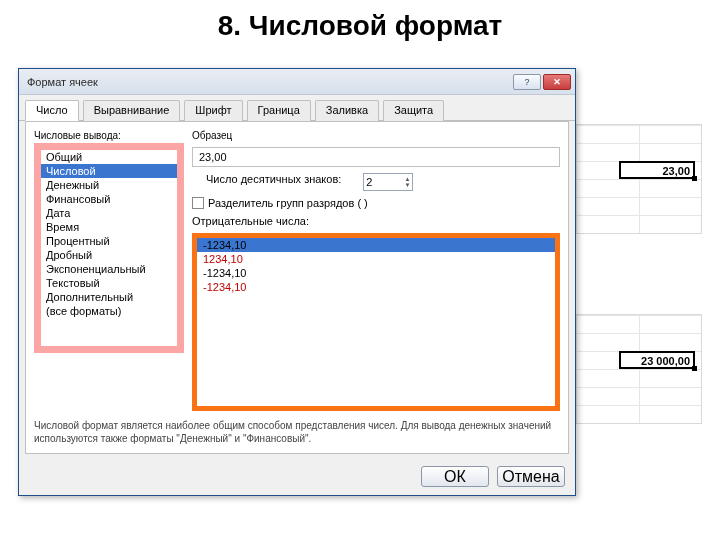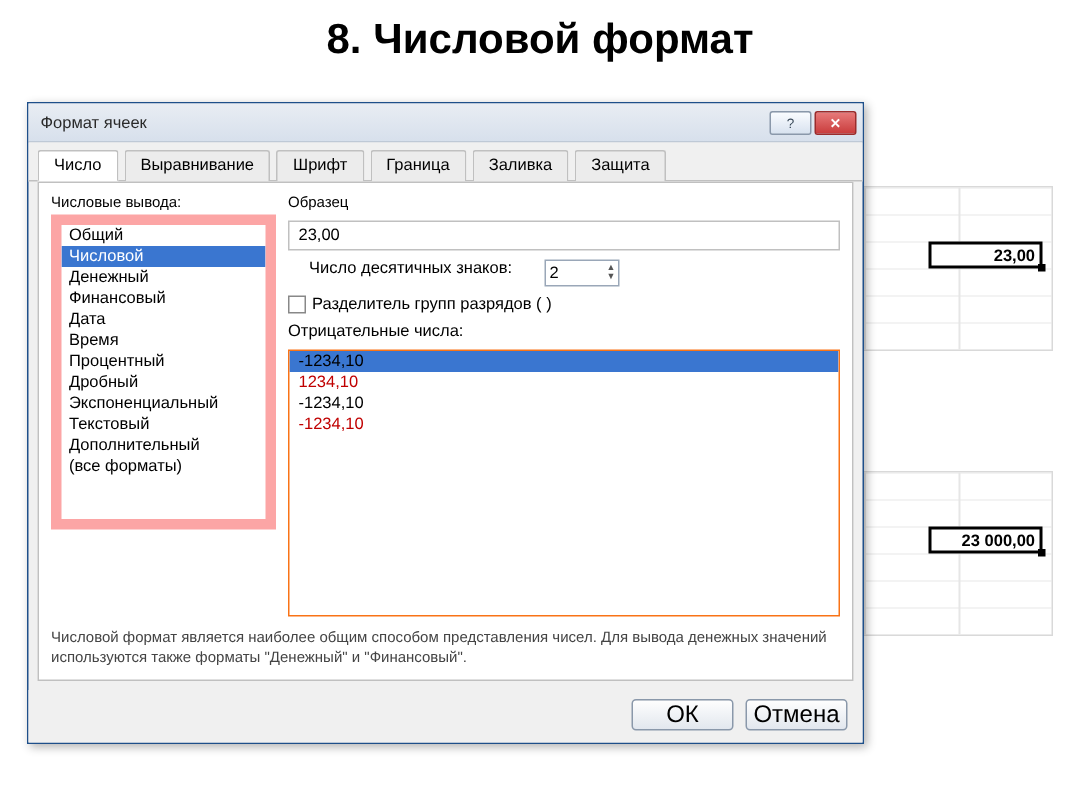--- a/index.html
+++ b/index.html
@@ -119,21 +119,21 @@
     width:50px; height:18px;
     display:flex; align-items:center;
     padding:0 2px;
   }
   .spin input { border:none; outline:none; width:30px; font-size:11px;}
   .spin .arrows { display:flex; flex-direction:column; margin-left:auto;}
   .spin .arr { font-size:6px; line-height:6px; color:#555;}
   .chk { display:flex; align-items:center; gap:4px; }
   .chk .box { width:12px; height:12px; border:1px solid #888; background:#fff;}
   .neglist {
-    border:1px solid #f97316;
+    border:5px solid #f97316;
     background:#fff;
     flex:1;
     overflow:auto;
     min-height:70px;
   }
   .neglist .nitem { padding:1px 6px; }
   .neglist .nitem.selected { background:#3a76d0; color:#000; }
   .neglist .nitem.red { color:#c00000; }
   .desc {
     font-size:10px;

